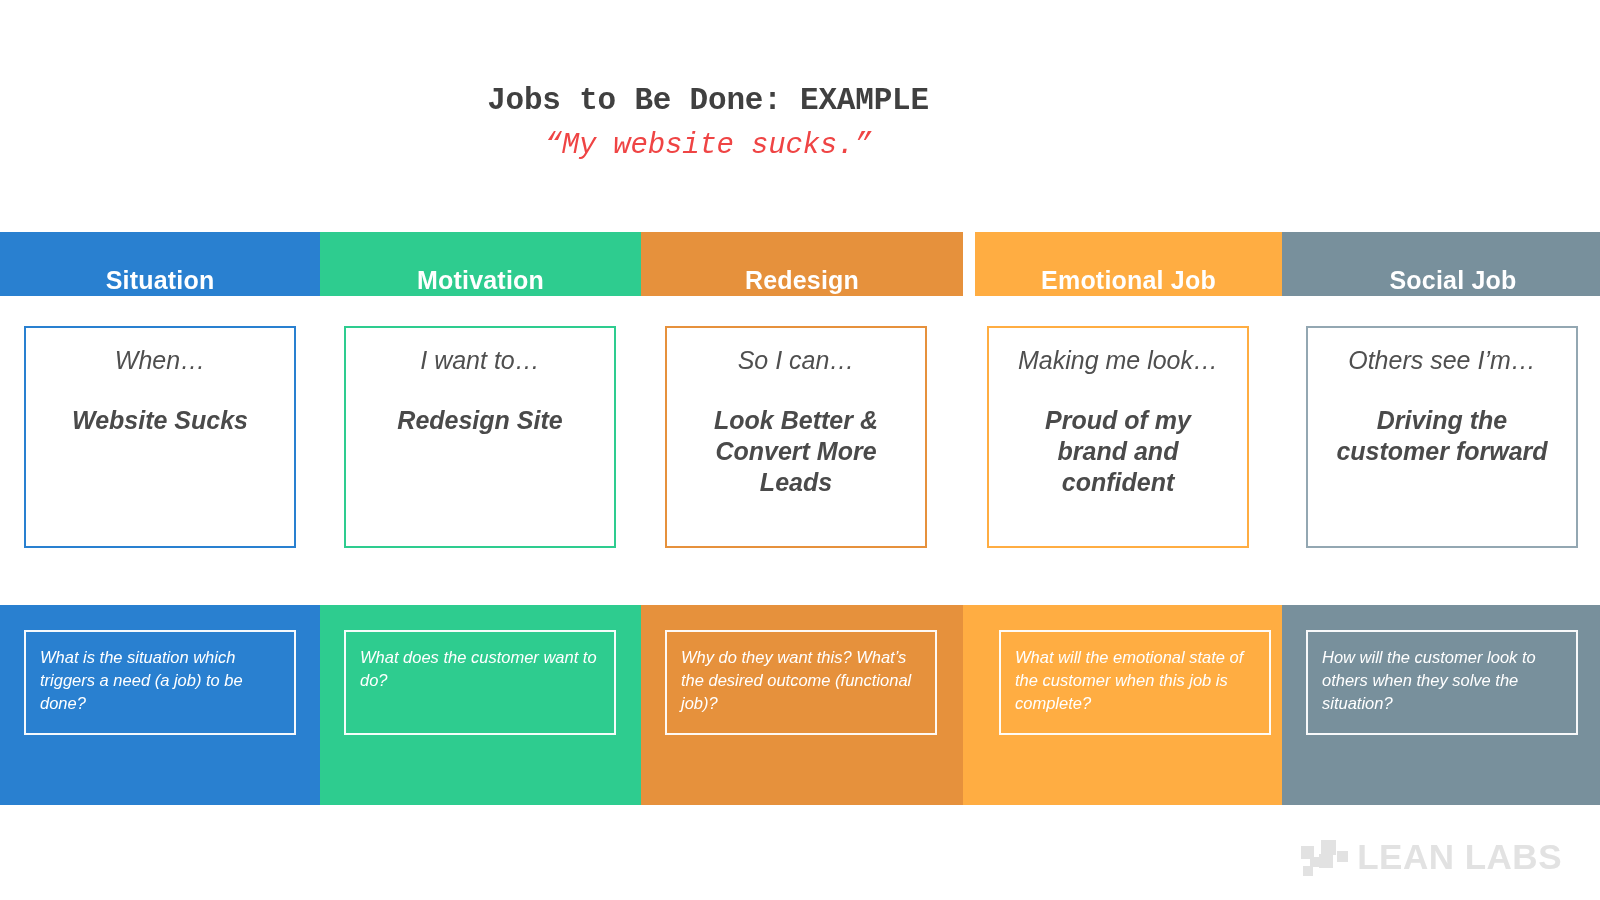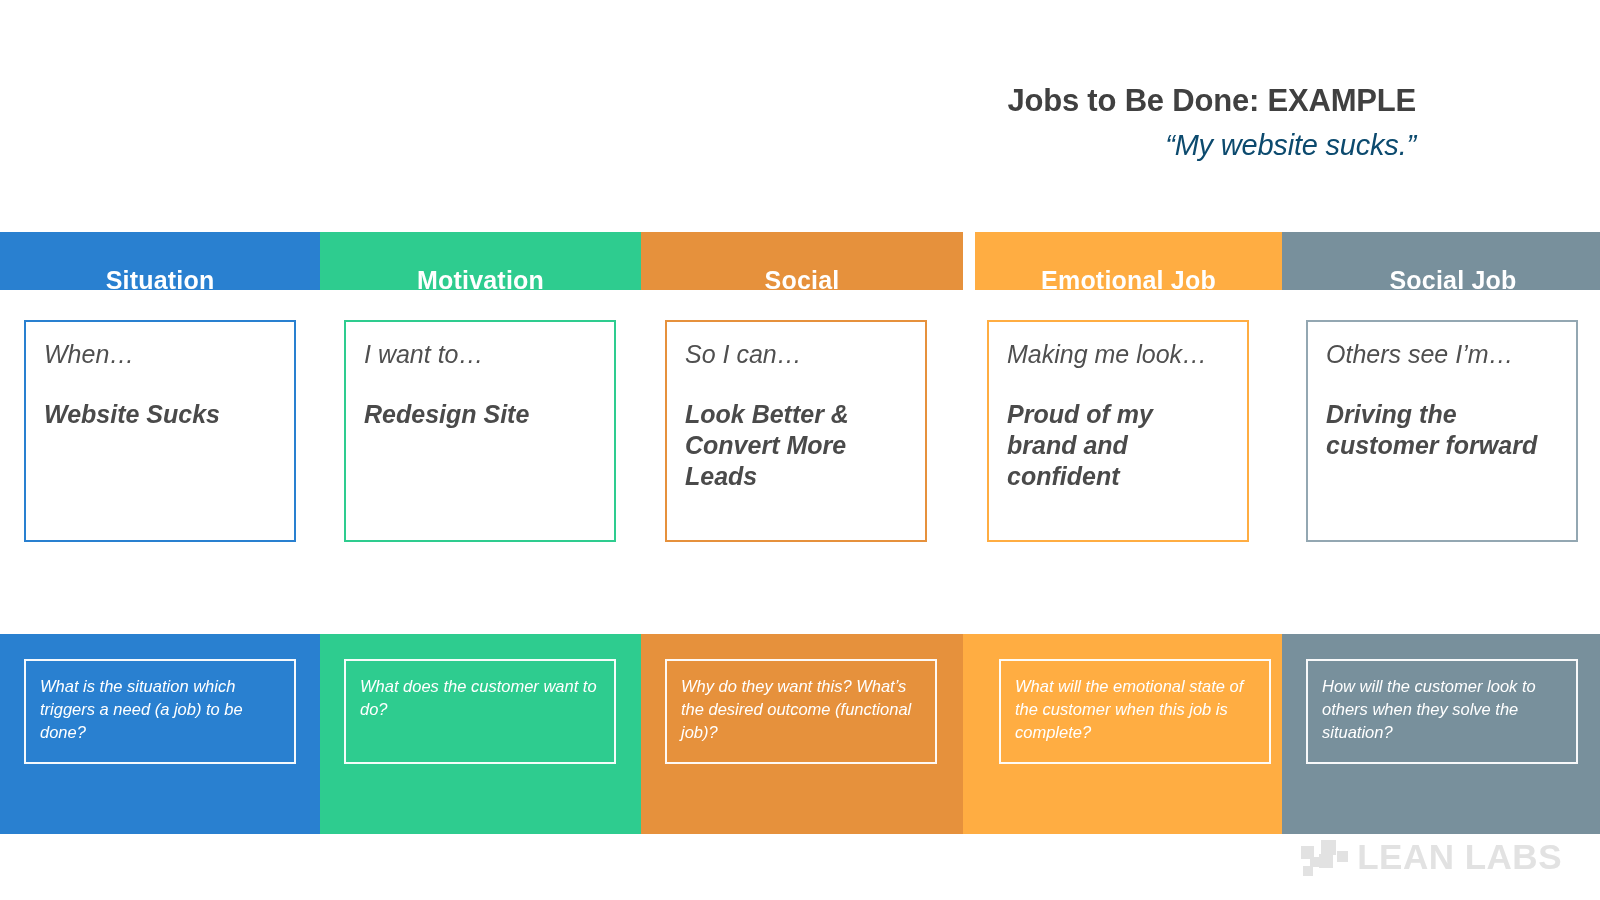--- a/index.html
+++ b/index.html
@@ -5,50 +5,50 @@
   * { box-sizing: border-box; margin: 0; padding: 0; }
   html, body {
     width: 1600px; height: 900px;
     background: #ffffff;
     font-family: "Liberation Sans", sans-serif;
     overflow: hidden;
   }
   .page { position: relative; width: 1600px; height: 900px; background: #fff; }
 
   
-  .title-block { position: absolute; top: 82px; left: 0; width: 1416px; text-align: right; }
+  .title-block { position: absolute; top: 82px; left: 0; width: 1416px; text-align: center; font-family: Liberation Mono, monospace; }
   .main-title {
     font-size: 31px; font-weight: bold; color: #404040;
     letter-spacing: -0.2px; line-height: 1.25;
   }
   .main-title .accent { font-weight: bold; }
   .subtitle {
     margin-top: 8px;
     font-size: 29px; font-style: italic; font-weight: normal;
-    color: #0c4a6e; letter-spacing: -0.2px;
+    color: #ef4444; letter-spacing: -0.2px;
   }
 
   
   .grid-row { position: absolute; left: 0; width: 1600px; display: flex; }
   .col { flex: 0 0 auto; }
   .c0 { width: 320px; }
   .c1 { width: 321px; }
   .c2 { width: 322px; }
   .c3 { width: 319px; padding-left: 12px; }
   .c4 { width: 318px; }
 
   
   .header-row { top: 232px; height: 75px; }
   .header-cell {
     height: 96px; display: flex; align-items: center; justify-content: center;
     color: #ffffff; font-size: 25px; font-weight: bold; letter-spacing: 0.2px;
   }
 
   
-  .card-row { top: 290px; height: 298px; background: #ffffff; }
+  .card-row { top: 296px; height: 298px; background: #ffffff; text-align: center; }
   .card-cell {
     height: 298px; padding: 30px 0 0 0;
     display: flex; justify-content: flex-start;
   }
   .card {
     background: #ffffff;
     border: 2px solid #bbb;
     height: 222px;
     padding: 18px 18px 10px 18px;
     margin-left: 24px;
@@ -59,21 +59,21 @@
     font-size: 25px; font-style: italic; font-weight: normal;
     color: #4f4f4f; line-height: 1.15; white-space: nowrap;
   }
   .card-answer {
     margin-top: 30px;
     font-size: 25px; font-style: italic; font-weight: bold;
     color: #4a4a4a; line-height: 1.25;
   }
 
   
-  .desc-row { top: 634px; height: 200px; }
+  .desc-row { top: 605px; height: 200px; }
   .desc-cell { height: 200px; padding-top: 25px; }
   .desc-box {
     border: 2px solid rgba(255,255,255,0.95);
     margin-left: 24px;
     width: 272px;
     min-height: 105px;
     padding: 14px 14px 14px 14px;
     color: #ffffff;
     font-size: 16.5px;
     font-style: italic;
@@ -103,21 +103,21 @@
   </div>
 
   <div class="grid-row header-row">
     <div class="col c0">
       <div class="header-cell" style="background: rgb(41, 128, 208);">Situation</div>
     </div>
     <div class="col c1">
       <div class="header-cell" style="background: rgb(46, 204, 143);">Motivation</div>
     </div>
     <div class="col c2">
-      <div class="header-cell" style="background: rgb(230, 145, 60);">Social</div>
+      <div class="header-cell" style="background: rgb(230, 145, 60);">Redesign</div>
     </div>
     <div class="col c3">
       <div class="header-cell" style="background: rgb(255, 173, 66);">Emotional Job</div>
     </div>
     <div class="col c4">
       <div class="header-cell" style="background: rgb(120, 144, 156); padding-left: 24px;">Social Job</div>
     </div>
   </div>
 
   <div class="grid-row card-row">

